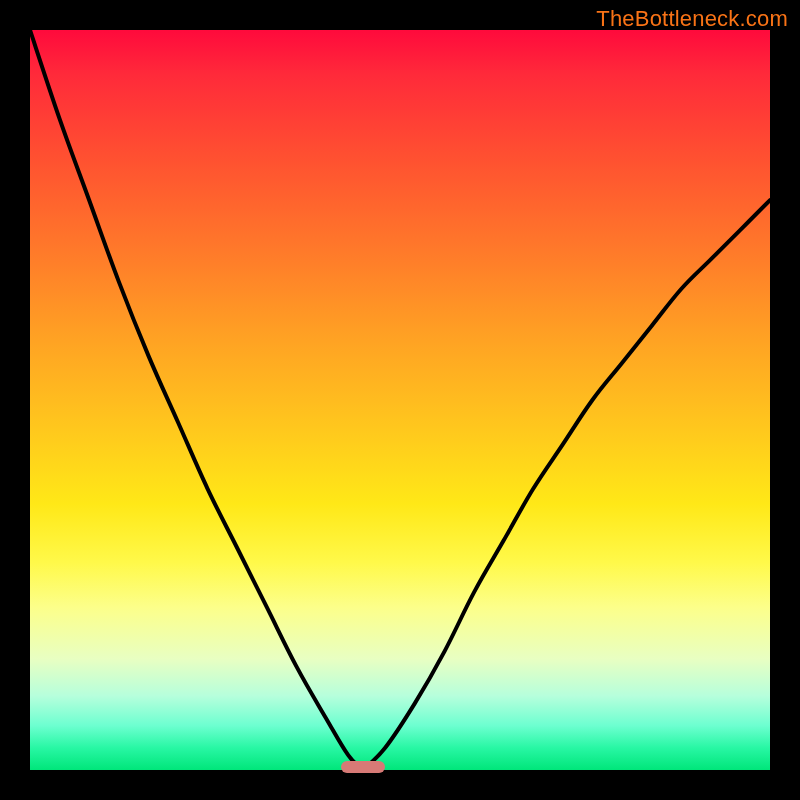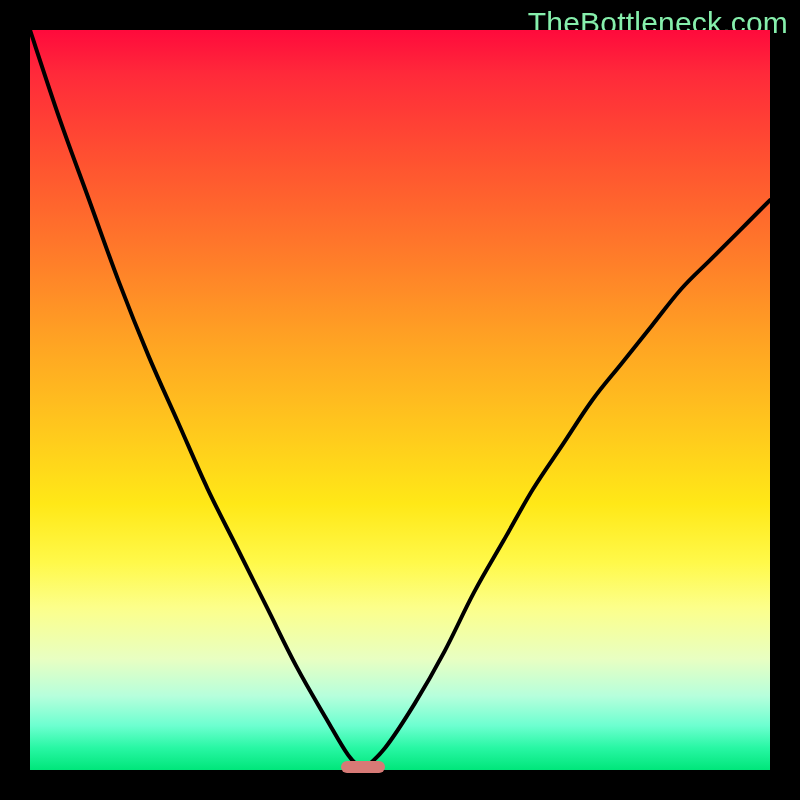--- a/index.html
+++ b/index.html
@@ -41,22 +41,22 @@
       #b6ffdc 90%,
       #6dffd0 94%,
       #28f7a4 97%,
       #00e67a 100%
     );
   }
   .watermark {
     position: absolute;
     top: 6px;
     right: 12px;
-    color: #86efac;
-    font-size: 30px;
+    color: #f97316;
+    font-size: 22px;
     letter-spacing: 0.2px;
     user-select: none;
   }
   svg.curves {
     position: absolute;
     left: 0;
     top: 0;
     width: 740px;
     height: 740px;
   }

